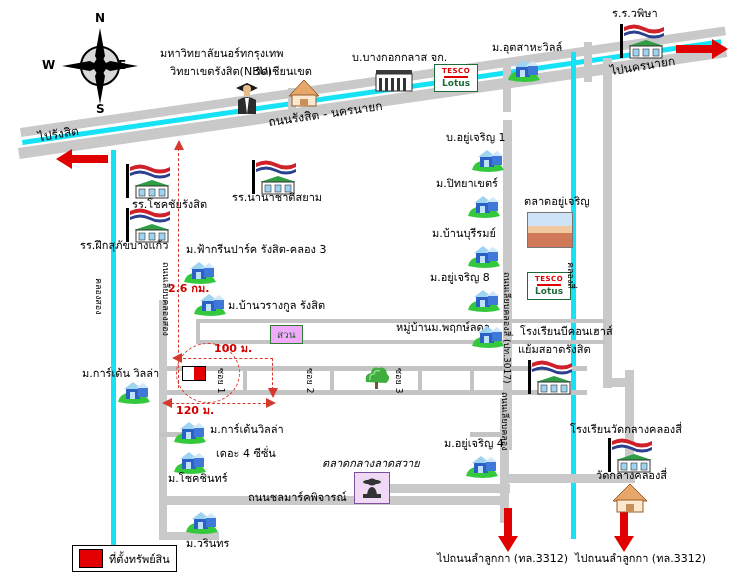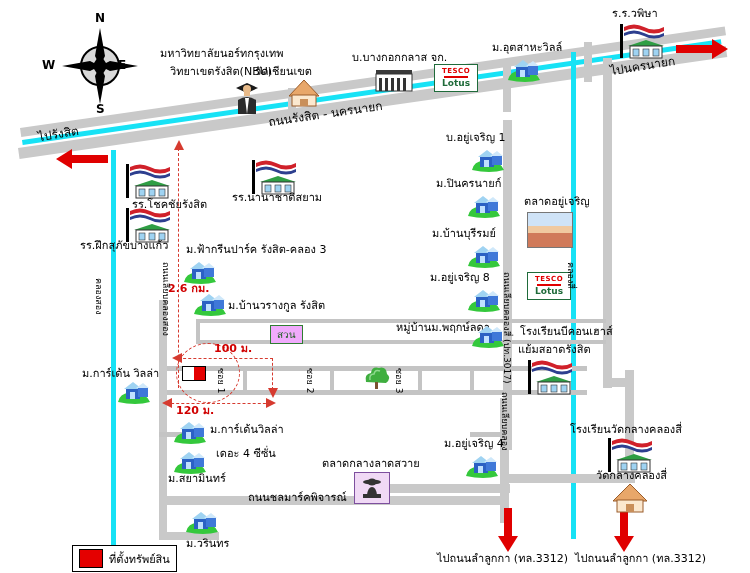--- a/index.html
+++ b/index.html
@@ -286,21 +286,21 @@
     <svg width="38" height="26" viewBox="0 0 38 26">
       <path d="M2 24 Q4 14 16 15 Q30 14 34 24 Q20 28 2 24Z" fill="#34c83c"></path>
       <polygon points="8,11 17,4 26,11" fill="#9fd3f2"></polygon>
       <rect x="10" y="11" width="14" height="10" fill="#2b61c4"></rect>
       <rect x="14" y="14" width="5" height="7" fill="#bfe0ff"></rect>
       <polygon points="20,10 27,5 33,10" fill="#cfe8fa"></polygon>
       <rect x="22" y="10" width="10" height="9" fill="#3f78d8"></rect>
     </svg>
   </div>
 
-  <div class="lbl" style="left:436px;top:178px;font-size:11px;">ม.ปินครนายก์</div>
+  <div class="lbl" style="left:436px;top:178px;font-size:11px;">ม.ปิทยาเขตร์</div>
   <div class="ico house-ico" style="left:466px;top:192px;">
     <svg width="38" height="26" viewBox="0 0 38 26">
       <path d="M2 24 Q4 14 16 15 Q30 14 34 24 Q20 28 2 24Z" fill="#34c83c"></path>
       <polygon points="8,11 17,4 26,11" fill="#9fd3f2"></polygon>
       <rect x="10" y="11" width="14" height="10" fill="#2b61c4"></rect>
       <rect x="14" y="14" width="5" height="7" fill="#bfe0ff"></rect>
       <polygon points="20,10 27,5 33,10" fill="#cfe8fa"></polygon>
       <rect x="22" y="10" width="10" height="9" fill="#3f78d8"></rect>
     </svg>
   </div>
@@ -444,35 +444,35 @@
   <div class="ico house-ico" style="left:172px;top:448px;">
     <svg width="38" height="26" viewBox="0 0 38 26">
       <path d="M2 24 Q4 14 16 15 Q30 14 34 24 Q20 28 2 24Z" fill="#34c83c"></path>
       <polygon points="8,11 17,4 26,11" fill="#9fd3f2"></polygon>
       <rect x="10" y="11" width="14" height="10" fill="#2b61c4"></rect>
       <rect x="14" y="14" width="5" height="7" fill="#bfe0ff"></rect>
       <polygon points="20,10 27,5 33,10" fill="#cfe8fa"></polygon>
       <rect x="22" y="10" width="10" height="9" fill="#3f78d8"></rect>
     </svg>
   </div>
-  <div class="lbl" style="left:168px;top:473px;font-size:11px;">ม.สยามินทร์</div>
+  <div class="lbl" style="left:168px;top:473px;font-size:11px;">ม.โชคชินทร์</div>
 
   <div class="lbl" style="left:444px;top:438px;font-size:11px;">ม.อยู่เจริญ 4</div>
   <div class="ico house-ico" style="left:464px;top:452px;">
     <svg width="38" height="26" viewBox="0 0 38 26">
       <path d="M2 24 Q4 14 16 15 Q30 14 34 24 Q20 28 2 24Z" fill="#34c83c"></path>
       <polygon points="8,11 17,4 26,11" fill="#9fd3f2"></polygon>
       <rect x="10" y="11" width="14" height="10" fill="#2b61c4"></rect>
       <rect x="14" y="14" width="5" height="7" fill="#bfe0ff"></rect>
       <polygon points="20,10 27,5 33,10" fill="#cfe8fa"></polygon>
       <rect x="22" y="10" width="10" height="9" fill="#3f78d8"></rect>
     </svg>
   </div>
 
-  <div class="lbl" style="left:322px;top:458px;font-size:11px;">ตลาดกลางลาดสวาย</div>
+  <div class="lbl" style="left:322px;top:458px;font-size:11px;font-style:italic;">ตลาดกลางลาดสวาย</div>
   <div class="mkt" style="left:354px;top:472px;">
     <svg width="24" height="22" viewBox="0 0 24 22">
       <ellipse cx="12" cy="5" rx="9" ry="2.5" fill="#333"></ellipse>
       <ellipse cx="12" cy="5" rx="4" ry="3.5" fill="#333"></ellipse>
       <path d="M7 18 Q8 10 12 10 Q16 10 17 18 Z" fill="#333"></path>
       <rect x="3" y="17" width="18" height="4" fill="#333"></rect>
     </svg>
   </div>
 
   <div class="lbl" style="left:248px;top:492px;font-size:11px;">ถนนชลมาร์คพิจารณ์</div>

